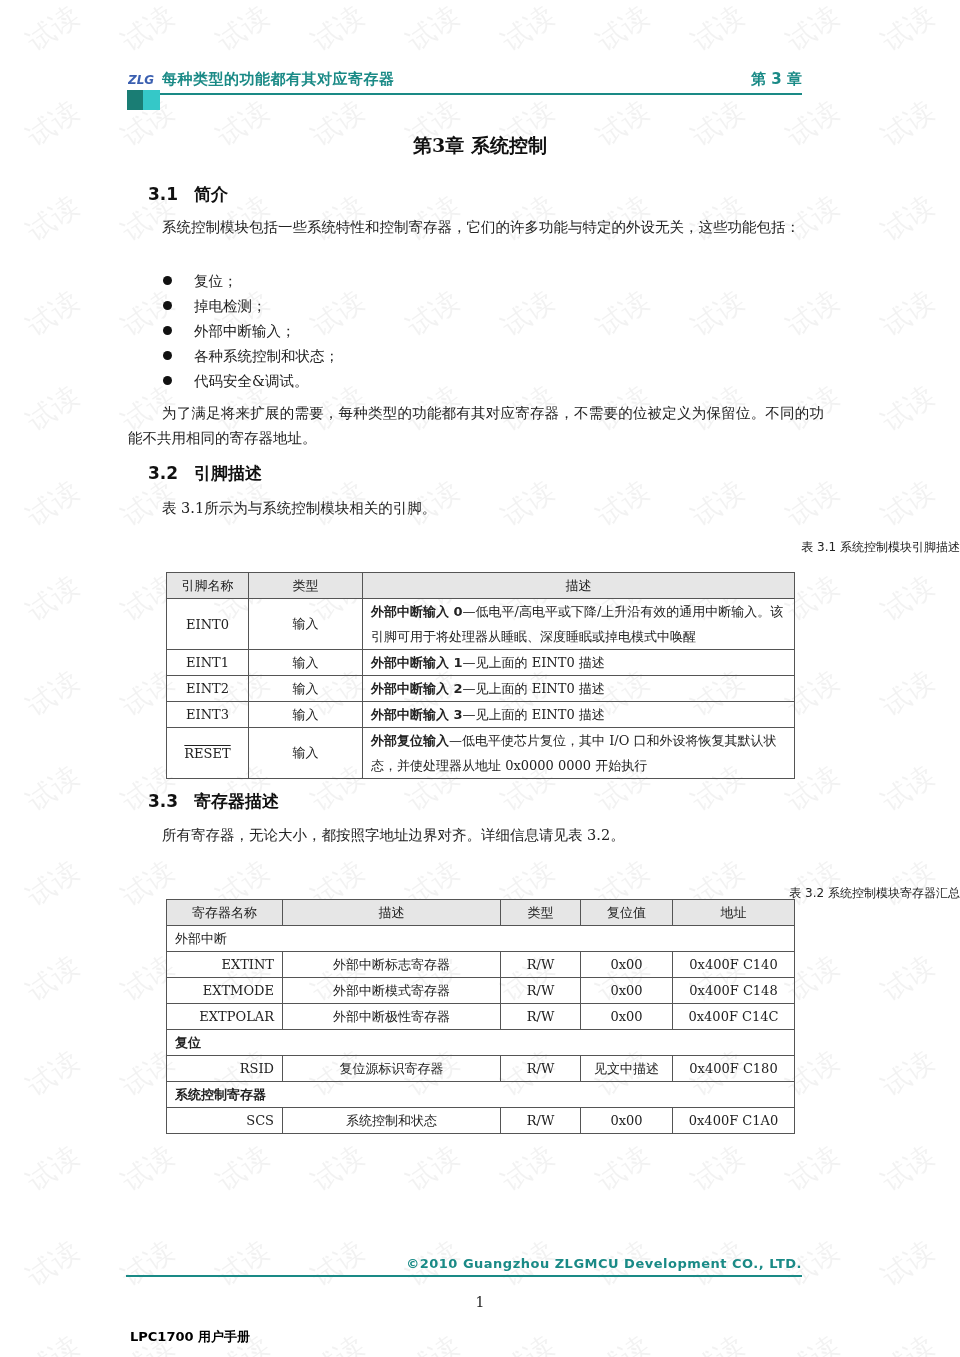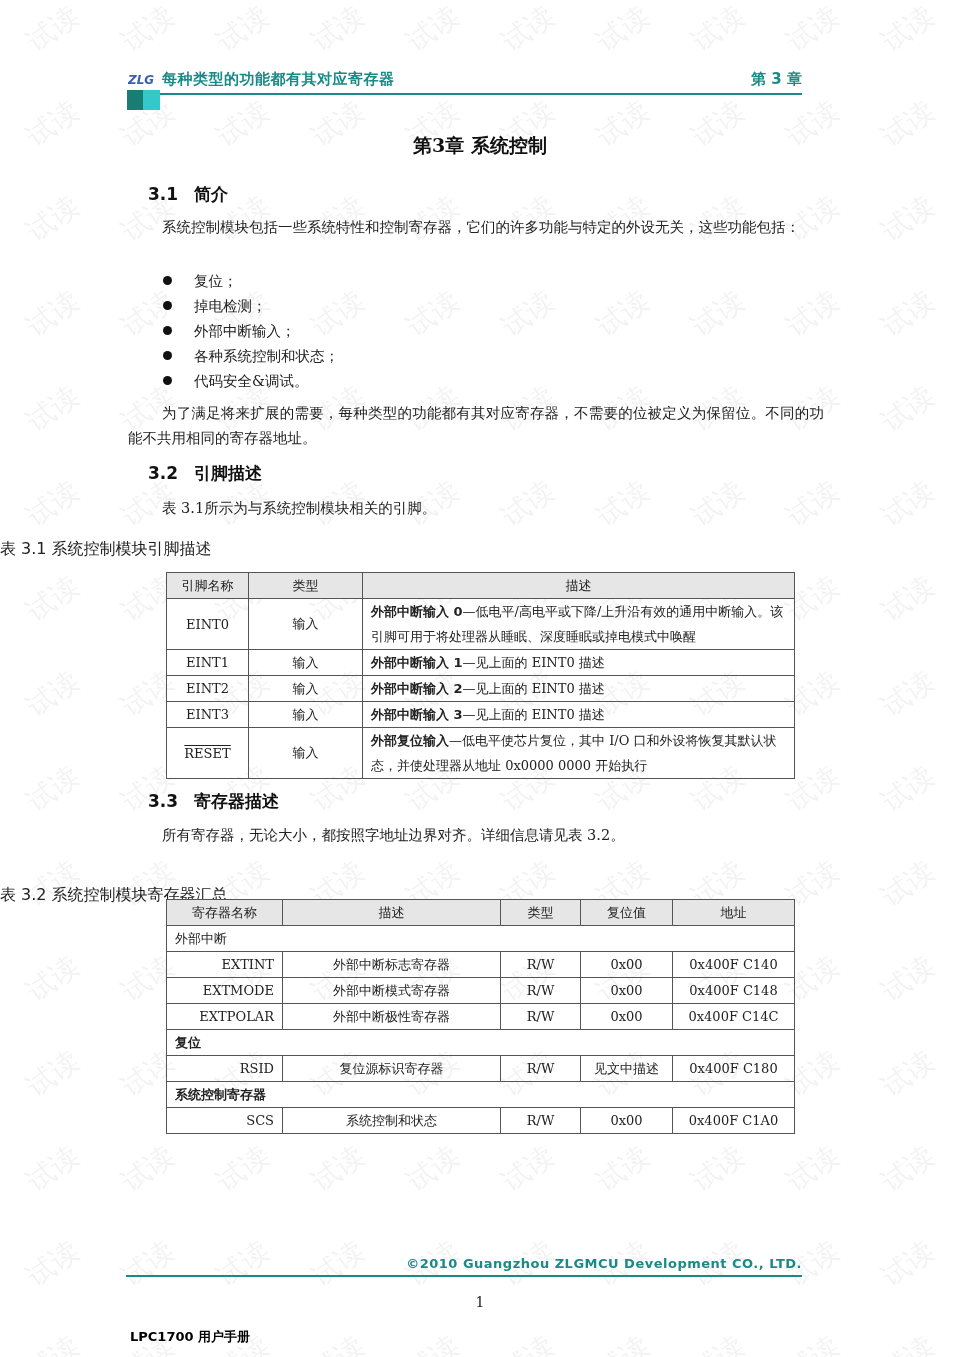--- a/index.html
+++ b/index.html
@@ -11,21 +11,21 @@
   .hdr-line { left:160px; top:93px; width:642px; height:2px; background:#1a8a86; }
   .logo { left:128px; top:72px; width:28px; height:14px; }
   .logo-block1 { left:127px; top:90px; width:16px; height:20px; background:#1a7d74; }
   .logo-block2 { left:143px; top:90px; width:17px; height:20px; background:#35c8c8; }
   .chapter-title { left:0; width:960px; top:133px; text-align:center; font-size:19px; font-weight:bold; font-family:"DejaVu Serif", serif; color:#111; }
   .sec { left:128px; font-family:"DejaVu Sans", sans-serif; font-size:17px; font-weight:bold; color:#111;margin-left:20px; }
   .sec .num { display:inline-block; width:46px; }
   .para { left:128px; width:696px; font-size:14.5px; line-height:25px; color:#222; text-indent:34px; text-align:justify; }
   .bullet { left:163px; font-size:14.5px; color:#222; }
   .bullet .dot { display:inline-block; width:9px; height:9px; border-radius:50%; background:#111; margin-right:22px; vertical-align:middle; position:relative; top:-2px; }
-  .caption { left:0; width:960px; text-align:left; font-family:"DejaVu Sans", sans-serif; font-size:16px; color:#222; }
+  .caption { left:0; width:960px; text-align:right; font-family:"DejaVu Sans", sans-serif; font-size:12px; color:#222; }
   table { border-collapse:collapse; font-size:13px; }
   td, th { border:1px solid #555; padding:0 8px; height:25px; }
   th { background:#e6e6e6; font-family:"DejaVu Sans", sans-serif; font-weight:normal; font-size:13px; }
   .t1 { left:166px; top:572px; width:629px; }
   .t1 td { text-align:center; }
   .t1 td.desc { text-align:left; line-height:25px; padding:0 8px; }
   .t1 .b { font-weight:bold; font-family:"DejaVu Sans", sans-serif; }
   .overline { text-decoration:overline; }
   .t2 { left:166px; top:899px; width:629px; }
   .t2 td { text-align:center; }

